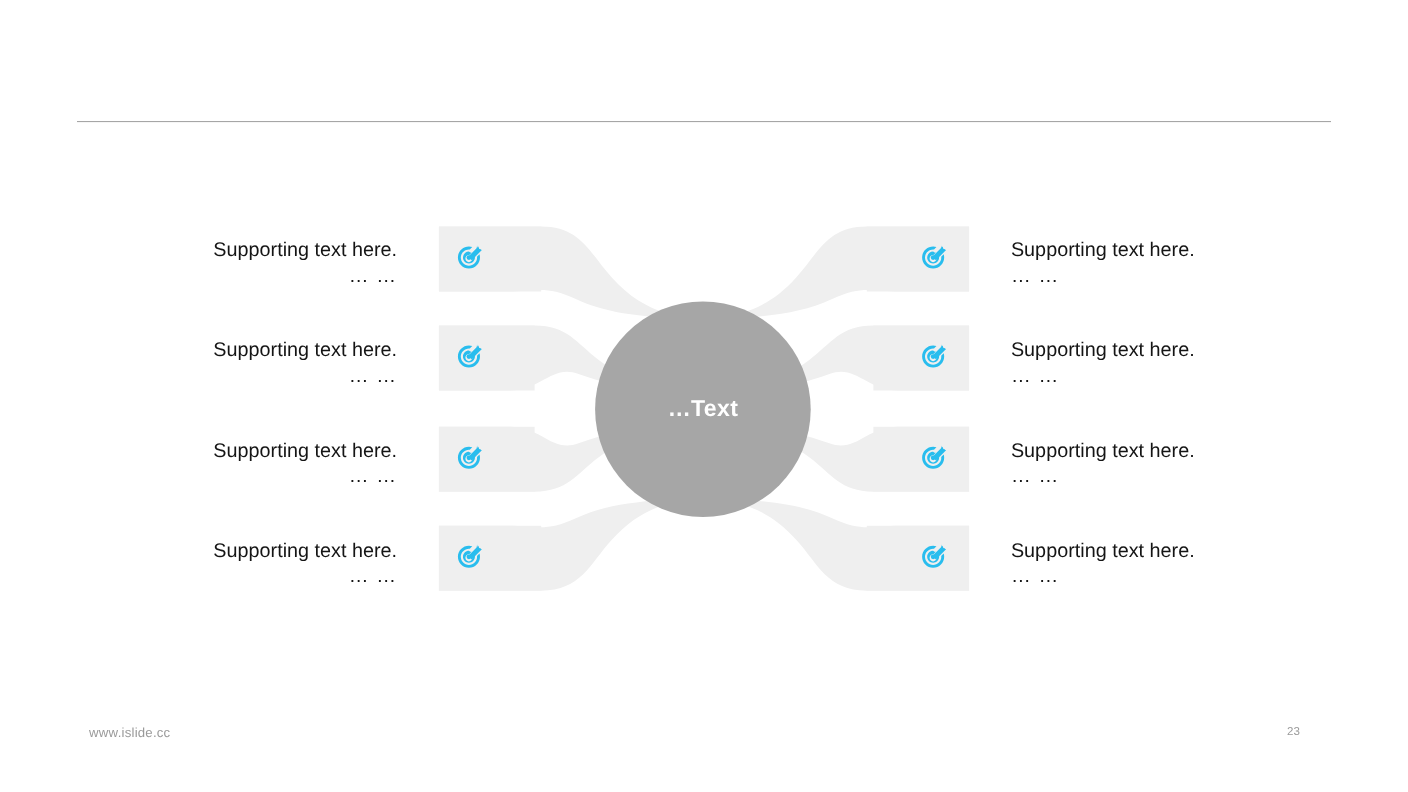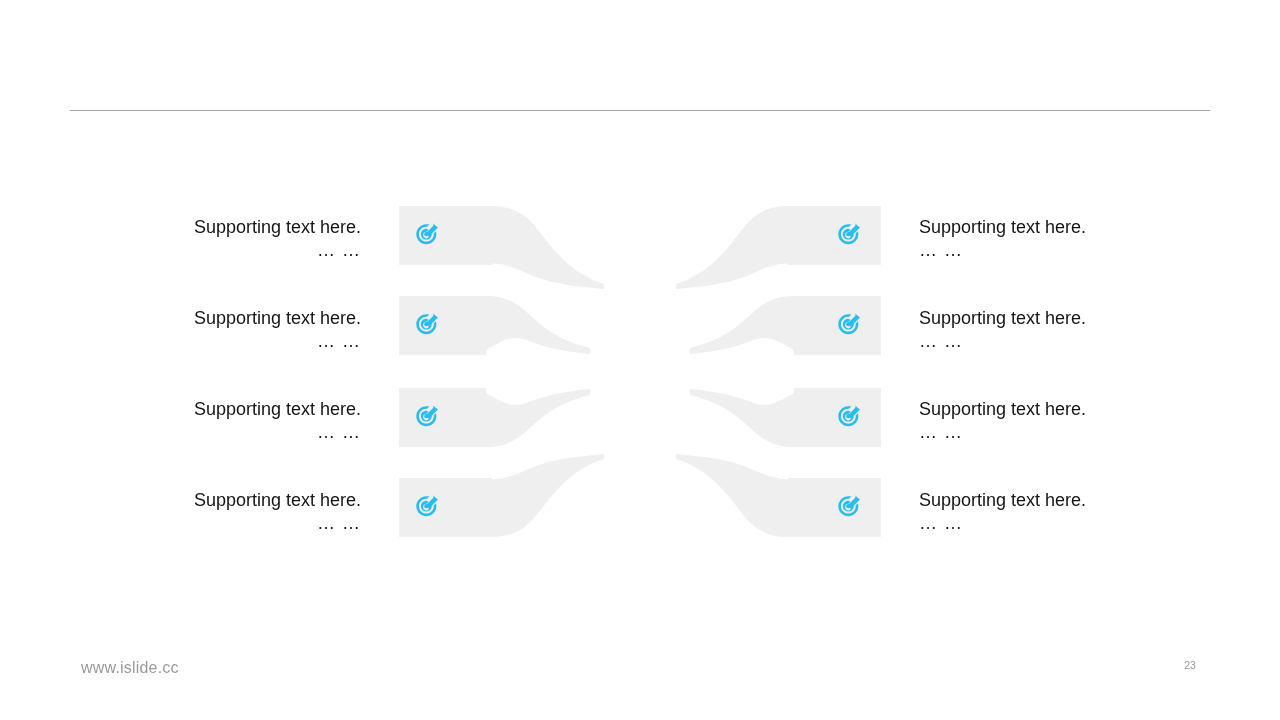--- a/index.html
+++ b/index.html
@@ -78,29 +78,29 @@
     white-space:nowrap;
   }
   .support.left  { text-align:right; left:131px; }
   .support.right { text-align:left;  left:919px; }
   .support .line2 { color:#151515; letter-spacing:1px; }
 
   
   .footer-url {
     position:absolute;
     left:81px; top:659px;
-    font-size:16px;
+    font-size:12px;
     color:#9a9a9a;
     letter-spacing:0.2px;
   }
   .page-number {
     position:absolute;
     left:1170px; top:659px;
     width:40px;
-    text-align:center;
+    text-align:left;
     font-size:10.5px;
     color:#9a9a9a;
   }
 </style>
 </head>
 <body>
 
 <div id="slide">
 
   <div class="title-zone"></div>
@@ -165,20 +165,23 @@
         <rect x="399" y="388" width="87" height="59"></rect>
         <rect x="399" y="478" width="93" height="59"></rect>
         <rect x="788" y="206" width="93" height="59"></rect>
         <rect x="794" y="296" width="87" height="59"></rect>
         <rect x="794" y="388" width="87" height="59"></rect>
         <rect x="788" y="478" width="93" height="59"></rect>
       </g>
     </svg>
   </div>
 
+  <div class="center-node">
+    <span class="center-label">…Text</span>
+  </div>
 
   <div class="icon-tile" style="left:399px; top:206px;">
     <span>
       <svg viewBox="0 0 32 32" xmlns="http://www.w3.org/2000/svg">
         <path fill="#29bdee" d="M14.2 4.4c-5.9 0-10.7 4.8-10.7 10.7s4.8 10.7 10.7 10.7 10.7-4.8 10.7-10.7c0-1.1-.17-2.2-.49-3.2l-2.4 2.4c.06.27.09.54.09.82 0 4.4-3.6 7.9-7.9 7.9s-7.9-3.6-7.9-7.9 3.6-7.9 7.9-7.9c.28 0 .55.03.82.09l2.4-2.4c-1-.32-2.1-.49-3.2-.49z"></path>
         <path fill="#29bdee" d="M14.2 9.3c-3.2 0-5.8 2.6-5.8 5.8s2.6 5.8 5.8 5.8 5.8-2.6 5.8-5.8c0-.45-.05-.88-.15-1.3l-2.3 2.3c0 2-1.6 3.5-3.4 3.5s-3.4-1.6-3.4-3.5 1.6-3.5 3.4-3.5c.12 0 .24 0 .36.02l2.3-2.3c-.41-.1-.84-.15-1.3-.15z"></path>
         <circle fill="#29bdee" cx="14.2" cy="15.1" r="2.3"></circle>
         <path fill="#29bdee" d="M14.2 15.1 24.6 4.7"></path>
         <path fill="#29bdee" d="M13.4 14.3 23.3 4.4l.95 2.5 2.5.95-9.9 9.9z" transform="translate(0,0)"></path>
         <path fill="#29bdee" d="M22.1 3.3l.55 3.2 3.2.55-1.3 1.3-2.4-.42-.42-2.4z"></path>

